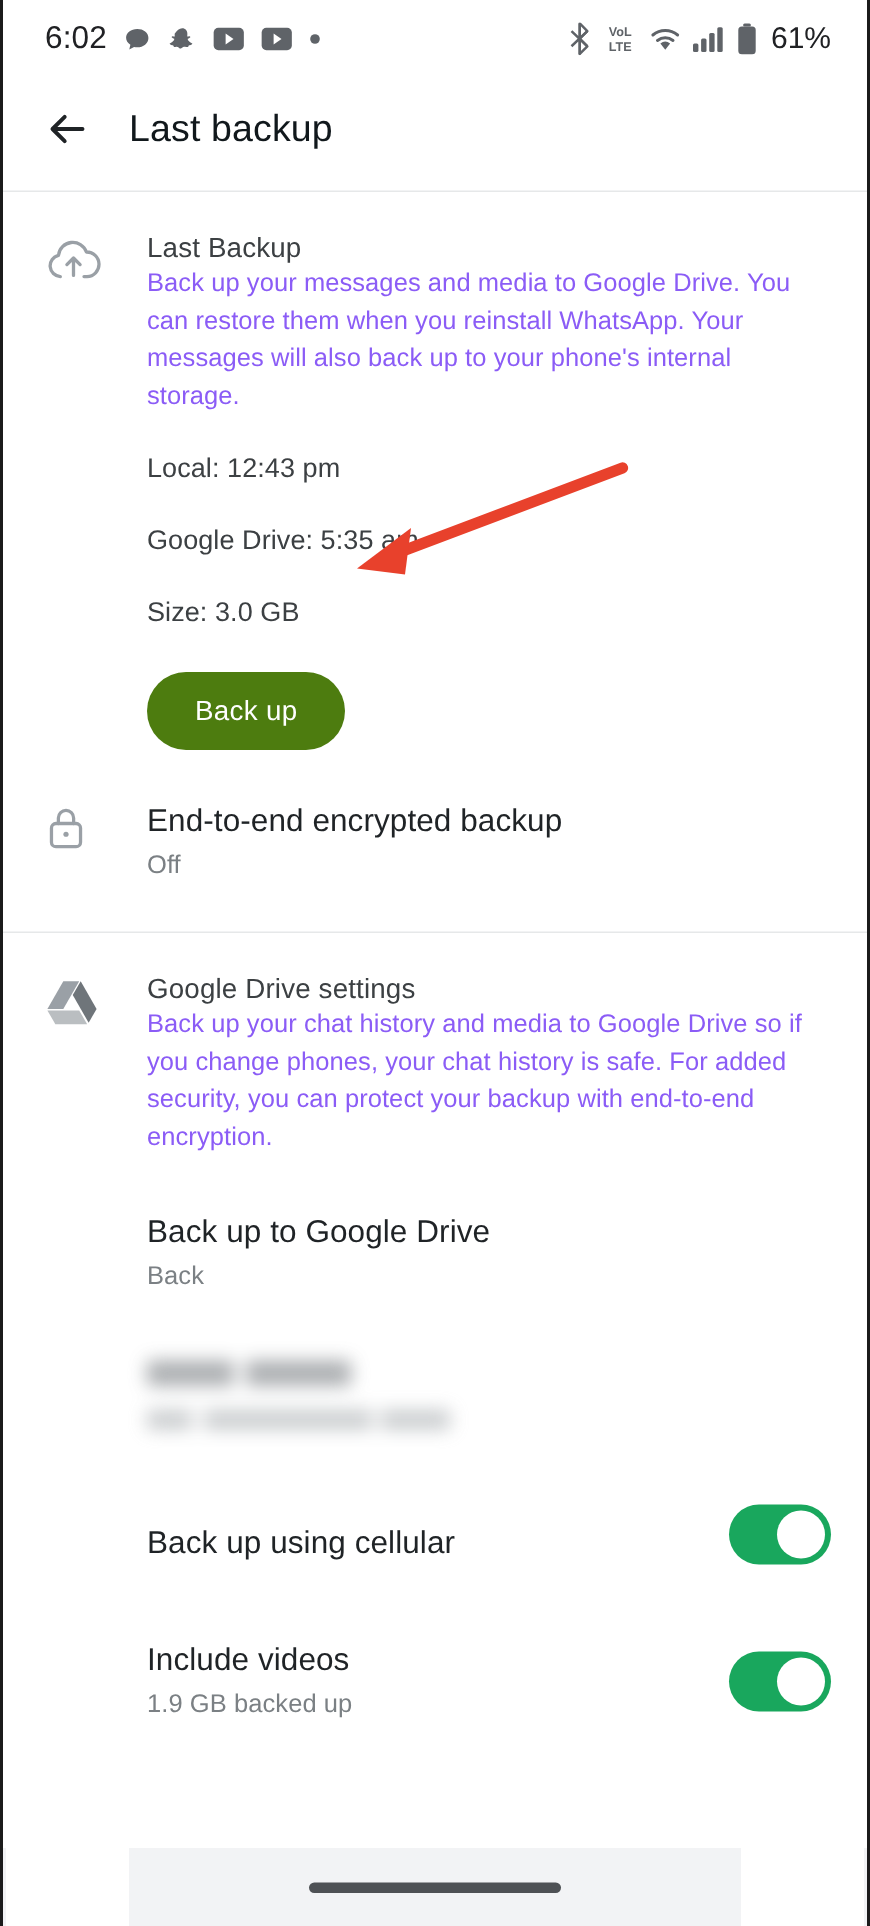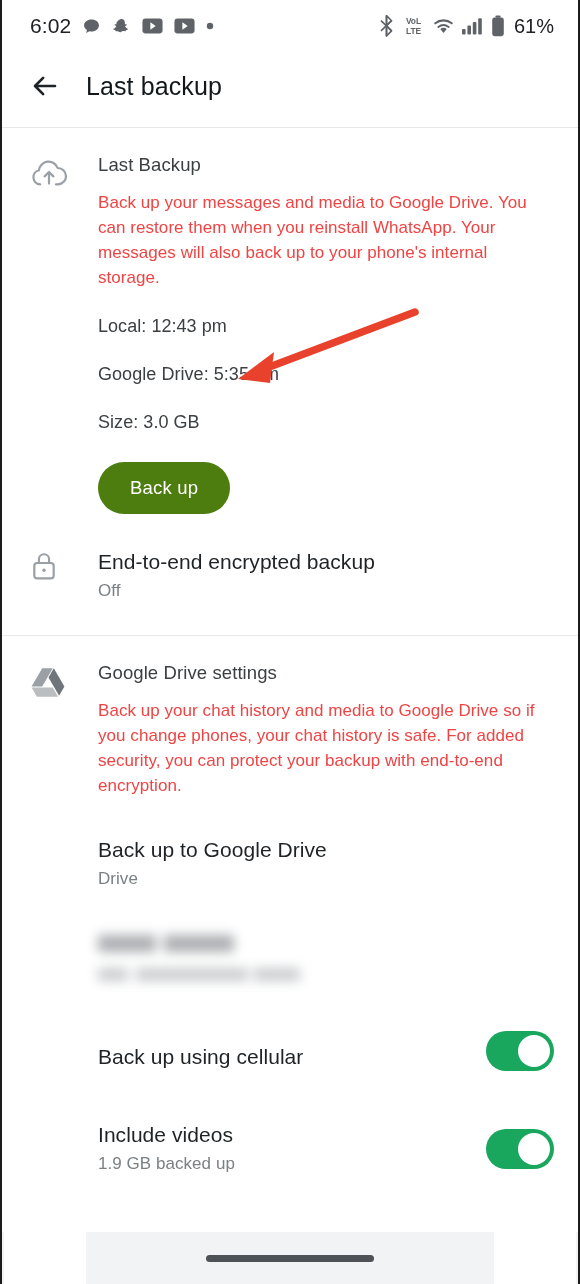--- a/index.html
+++ b/index.html
@@ -87,22 +87,21 @@
   .row-body { flex: 1 1 auto; min-width: 0; }
 
   .row-title {
     font-size: 18.5px;
     color: #3c4043;
     letter-spacing: .1px;
   }
   .row-desc {
     font-size: 17px;
     line-height: 25px;
-    color: #ef4444;
-    margin-top: 14px;
+    color: #8b5cf6;
     letter-spacing: .05px;
   }
   .kv-list { margin-top: 22px; }
   .kv {
     font-size: 18px;
     color: #3c4043;
     line-height: 28px;
     letter-spacing: .05px;
     margin-top: 20px;
   }
@@ -353,21 +352,21 @@
         <div class="row-title">Google Drive settings</div>
         <div class="row-desc">Back up your chat history and media to Google Drive so if you change phones, your chat history is safe. For added security, you can protect your backup with end-to-end encryption.</div>
       </div>
     </div>
   </div>
 
   <div class="item" style="padding-top:38px;">
     <div class="item-icon"></div>
     <div class="item-main">
       <div class="item-title">Back up to Google Drive</div>
-      <div class="item-sub">Drive</div>
+      <div class="item-sub">Back</div>
     </div>
   </div>
 
   <div class="item" style="padding-top:46px;">
     <div class="item-icon"></div>
     <div class="item-main blurred" style="padding-left:0;">
       <div class="blur-wrap">
         <div class="blur-line1"></div>
         <div class="blur-line2"></div>
       </div>

